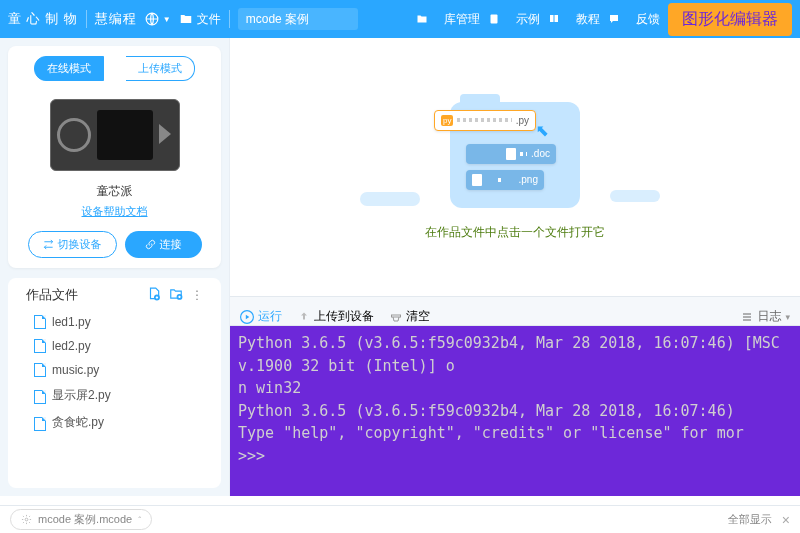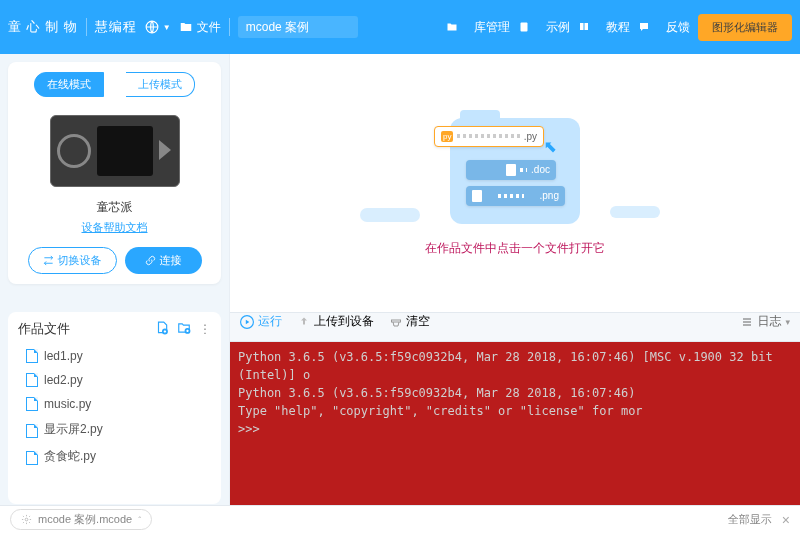--- a/index.html
+++ b/index.html
@@ -1,80 +1,80 @@
 <!DOCTYPE html>
 <html><head>
 <meta charset="utf-8">
 <style>
 * { margin: 0; padding: 0; box-sizing: border-box; }
 body { font-family: "Microsoft YaHei", Arial, sans-serif; font-size: 12px; background: #fff; width: 800px; height: 533px; overflow: hidden; position: relative; }
 
-.topbar { background: #2aa7ff; height: 54px; display: flex; align-items: center; padding: 0 8px; gap: 8px; color: #fff; }
+.topbar { background: #2aa7ff; height: 38px; display: flex; align-items: center; padding: 0 8px; gap: 8px; color: #fff; }
 .brand { font-size: 13px; letter-spacing: 1px; white-space: nowrap; }
 .divider-v { width: 1px; height: 18px; background: rgba(255,255,255,0.4); }
 .globe-icon, .folder-ico { display: inline-flex; align-items: center; gap: 4px; cursor: pointer; }
 .title-input { background: #49b5ff; border: none; border-radius: 3px; color: #fff; padding: 4px 8px; font-size: 12px; width: 120px; }
 .title-input::placeholder { color: rgba(255,255,255,0.8); }
 .spacer { flex: 1; }
 .nav-item { display: inline-flex; align-items: center; gap: 16px; cursor: pointer; font-size: 12px; }
-.viz-btn { background: #ffa726; color: #404040; border: none; border-radius: 4px; padding: 6px 14px; font-size: 11px; cursor: pointer; }
+.viz-btn { background: #ffa726; color: #6d28d9; border: none; border-radius: 4px; padding: 6px 14px; font-size: 16px; cursor: pointer; }
 
 .main { display: flex; height: 458px; }
 
 .left { width: 229px; background: #f0f6fb; padding: 8px; display: flex; flex-direction: column; }
 .device-card { background: #fff; border-radius: 8px; padding: 10px 8px; box-shadow: 0 1px 3px rgba(0,0,0,0.05); }
 .mode-tabs { display: flex; justify-content: center; gap: 0; }
 .mode-tab { font-size: 11px; padding: 4px 12px; border: 1px solid #2aa7ff; cursor: pointer; }
 .mode-tab.active { background: #2aa7ff; color: #fff; border-radius: 12px 0 0 12px; }
 .mode-tab.inactive { color: #2aa7ff; border-radius: 0 12px 12px 0; border-left: none; background: #fff; margin-left: 22px; }
 .device-img { width: 130px; height: 72px; background: #3a3a3a; border-radius: 6px; margin: 18px auto 0; position: relative; border: 1px solid #666; }
 .dev-circle { position: absolute; left: 6px; top: 18px; width: 34px; height: 34px; border: 3px solid #888; border-radius: 50%; }
 .dev-screen { position: absolute; left: 46px; top: 10px; width: 56px; height: 50px; background: #111; border-radius: 3px; }
 .dev-tri { position: absolute; right: 8px; top: 24px; width: 0; height: 0; border-top: 10px solid transparent; border-bottom: 10px solid transparent; border-left: 12px solid #888; }
 .device-name { text-align: center; margin-top: 12px; font-size: 12px; color: #333; }
 .device-link { text-align: center; margin-top: 4px; font-size: 11px; color: #2aa7ff; text-decoration: underline; cursor: pointer; }
 .device-btns { display: flex; gap: 8px; margin-top: 12px; justify-content: center; }
 .switch-btn { border: 1px solid #2aa7ff; color: #2aa7ff; background: #fff; border-radius: 16px; padding: 5px 14px; font-size: 11px; cursor: pointer; display: inline-flex; align-items: center; gap: 4px; }
 .connect-btn { background: #2aa7ff; color: #fff; border: none; border-radius: 16px; padding: 5px 20px; font-size: 11px; cursor: pointer; display: inline-flex; align-items: center; gap: 4px; }
 
-.files-card { background: #fff; border-radius: 8px; margin-top: 28px; padding: 8px 0 4px; flex: 1; overflow: hidden; }
+.files-card { background: #fff; border-radius: 8px; margin-top: 10px; padding: 8px 8px 4px; flex: 1; overflow: hidden; }
 .files-head { display: flex; align-items: center; padding: 0 10px 6px; }
 .files-title { font-size: 13px; color: #333; flex: 1; }
 .files-ico { color: #2aa7ff; cursor: pointer; margin-left: 8px; font-size: 14px; }
 .dots { color: #888; cursor: pointer; margin-left: 8px; }
 .file-row { display: flex; align-items: flex-end; gap: 6px; padding: 5px 18px; cursor: pointer; color: #555; font-size: 12px; }
 .file-ico { width: 12px; height: 14px; background: linear-gradient(#fff,#fff); border: 1px solid #2aa7ff; position: relative; }
 .file-ico:before { content: ''; position: absolute; right: -1px; top: -1px; border-top: 4px solid #f0f6fb; border-left: 4px solid #2aa7ff; }
 
 .right { flex: 1; display: flex; flex-direction: column; background: #fff; border-left: 1px solid #e8eef4; }
 .canvas-area { flex: 1; display: flex; flex-direction: column; align-items: center; justify-content: center; position: relative; }
 .cursor-arrow { position: absolute; left: 253px; top: 112px; font-size: 14px; color: #333; transform: rotate(-10deg); }
 .folder-illust { width: 130px; height: 106px; background: #c4e5ff; border-radius: 12px; position: relative; margin-top: 8px; }
 .folder-tab { position: absolute; top: -8px; left: 10px; width: 40px; height: 12px; background: #c4e5ff; border-radius: 4px 4px 0 0; }
 .fcard { position: absolute; background: #fff; border-radius: 4px; box-shadow: 0 1px 3px rgba(0,0,0,0.1); padding: 4px 6px; font-size: 10px; display: flex; align-items: center; gap: 4px; }
-.fcard.py { left: -16px; top: 8px; width: 110px; border: 1px solid #ffa726; }
+.fcard.py { left: -16px; top: 8px; width: 102px; border: 1px solid #ffa726; }
 .fcard.doc { left: 16px; top: 42px; width: 90px; background: #79b7e8; color: #fff; padding-left: 40px; }
-.fcard.png { left: 16px; top: 68px; width: 99px; background: #79b7e8; color: #fff; gap: 16px; }
+.fcard.png { left: 16px; top: 68px; width: 78px; background: #79b7e8; color: #fff; gap: 16px; }
 .pybadge { background: #ffa726; color: #fff; font-size: 8px; padding: 1px 2px; border-radius: 2px; }
 .dotsline { flex: 1; height: 4px; background: repeating-linear-gradient(90deg,#ccc 0 3px,transparent 3px 6px); }
 .ext { color: #666; font-size: 10px; }
 .doc .ext, .png .ext { color: #fff; }
 .ficon { width: 10px; height: 12px; background: #fff; border-radius: 1px; }
 .click-ptr { position: absolute; right: -14px; top: 10px; color: #2aa7ff; font-size: 16px; }
 .cloud1, .cloud2 { position: absolute; background: #d9eefe; border-radius: 20px; }
 .cloud1 { width: 60px; height: 14px; left: -90px; bottom: 2px; }
 .cloud2 { width: 50px; height: 12px; right: -80px; bottom: 6px; }
-.hint-text { color: #be185d; font-size: 12px; margin-top: 16px; }
-
-.term-toolbar { height: 30px; background: #f5f8fb; border-top: 1px solid #e3e9ef; border-bottom: 1px solid #e3e9ef; display: flex; align-items: flex-start; padding: 0 10px; gap: 16px; font-size: 12px; }
+.hint-text { color: #4d7c0f; font-size: 12px; margin-top: 16px; }
+
+.term-toolbar { height: 30px; background: #f5f8fb; border-top: 1px solid #e3e9ef; border-bottom: 1px solid #e3e9ef; display: flex; align-items: flex-end; padding: 0 10px; gap: 16px; font-size: 12px; }
 .run-btn { display: inline-flex; align-items: center; gap: 4px; color: #2aa7ff; cursor: pointer; }
 .up-btn, .clr-btn { color: #000000; cursor: pointer; display: inline-flex; align-items: center; gap: 4px; }
 .log-btn { margin-left: auto; color: #666; display: inline-flex; align-items: center; gap: 4px; cursor: pointer; }
 
-.terminal { background: #b91c1c; color: #cfcfcf; font-family: Consolas, monospace; font-size: 12px; padding: 6px 8px; height: 170px; overflow: auto; line-height: 1.5; }
+.terminal { background: #6d28d9; color: #cfcfcf; font-family: Consolas, monospace; font-size: 15px; padding: 6px 8px; height: 170px; overflow: auto; line-height: 1.5; }
 
 .bottombar { position: absolute; bottom: 0; left: 0; right: 0; height: 28px; border-top: 1px solid #e3e9ef; background: #fff; display: flex; align-items: center; padding: 0 10px; font-size: 11px; color: #888; }
 .chip { display: inline-flex; align-items: center; gap: 6px; border: 1px solid #ddd; border-radius: 12px; padding: 2px 10px; cursor: pointer; }
 .bottombar .r { margin-left: auto; display: flex; align-items: center; gap: 10px; }
 .close-x { cursor: pointer; color: #aaa; font-size: 14px; }
 </style>
 </head>
 <body>
 
 <div class="topbar">
@@ -246,20 +246,21 @@
         <svg width="12" height="12" viewBox="0 0 24 24" fill="none" stroke="#666" stroke-width="2">
             <path d="M4 6h16M4 12h16M4 18h16"></path>
           </svg>
         <span>日志</span>
         <span style="font-size:9px;color:#999">▾</span>
       </span>
     </div>
 
     <div class="terminal">
       <div>Python 3.6.5 (v3.6.5:f59c0932b4, Mar 28 2018, 16:07:46) [MSC v.1900 32 bit (Intel)] o</div>
+      <div>n win32</div>
       <div>Python 3.6.5 (v3.6.5:f59c0932b4, Mar 28 2018, 16:07:46)</div>
       <div>Type "help", "copyright", "credits" or "license" for mor</div>
       <div>&gt;&gt;&gt;</div>
     </div>
   </div>
 </div>
 
 <div class="bottombar">
   <span class="chip">
     <svg width="11" height="11" viewBox="0 0 24 24" fill="none" stroke="#bbb" stroke-width="2">

